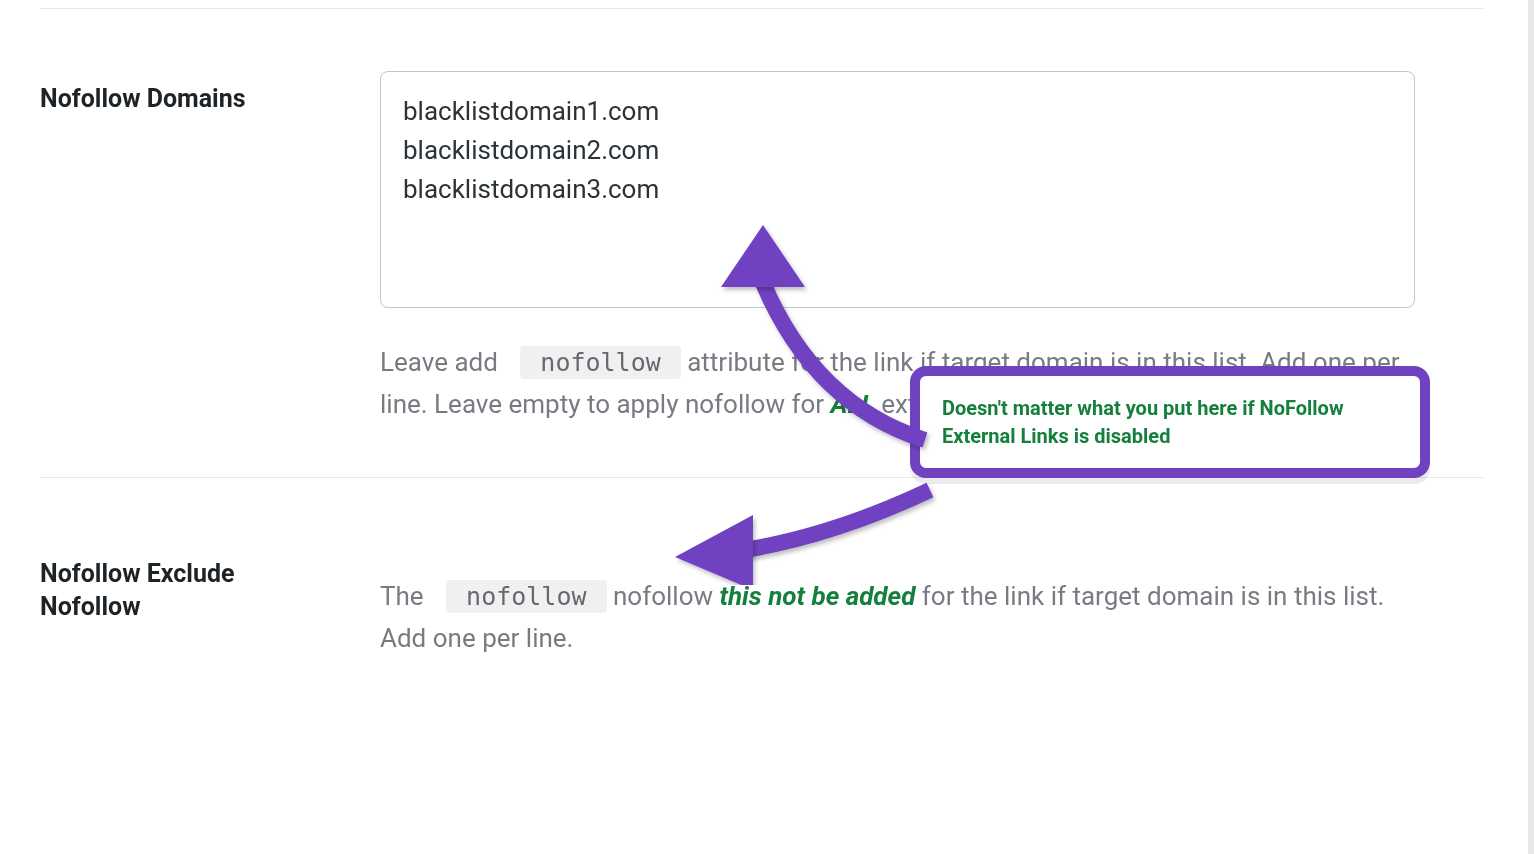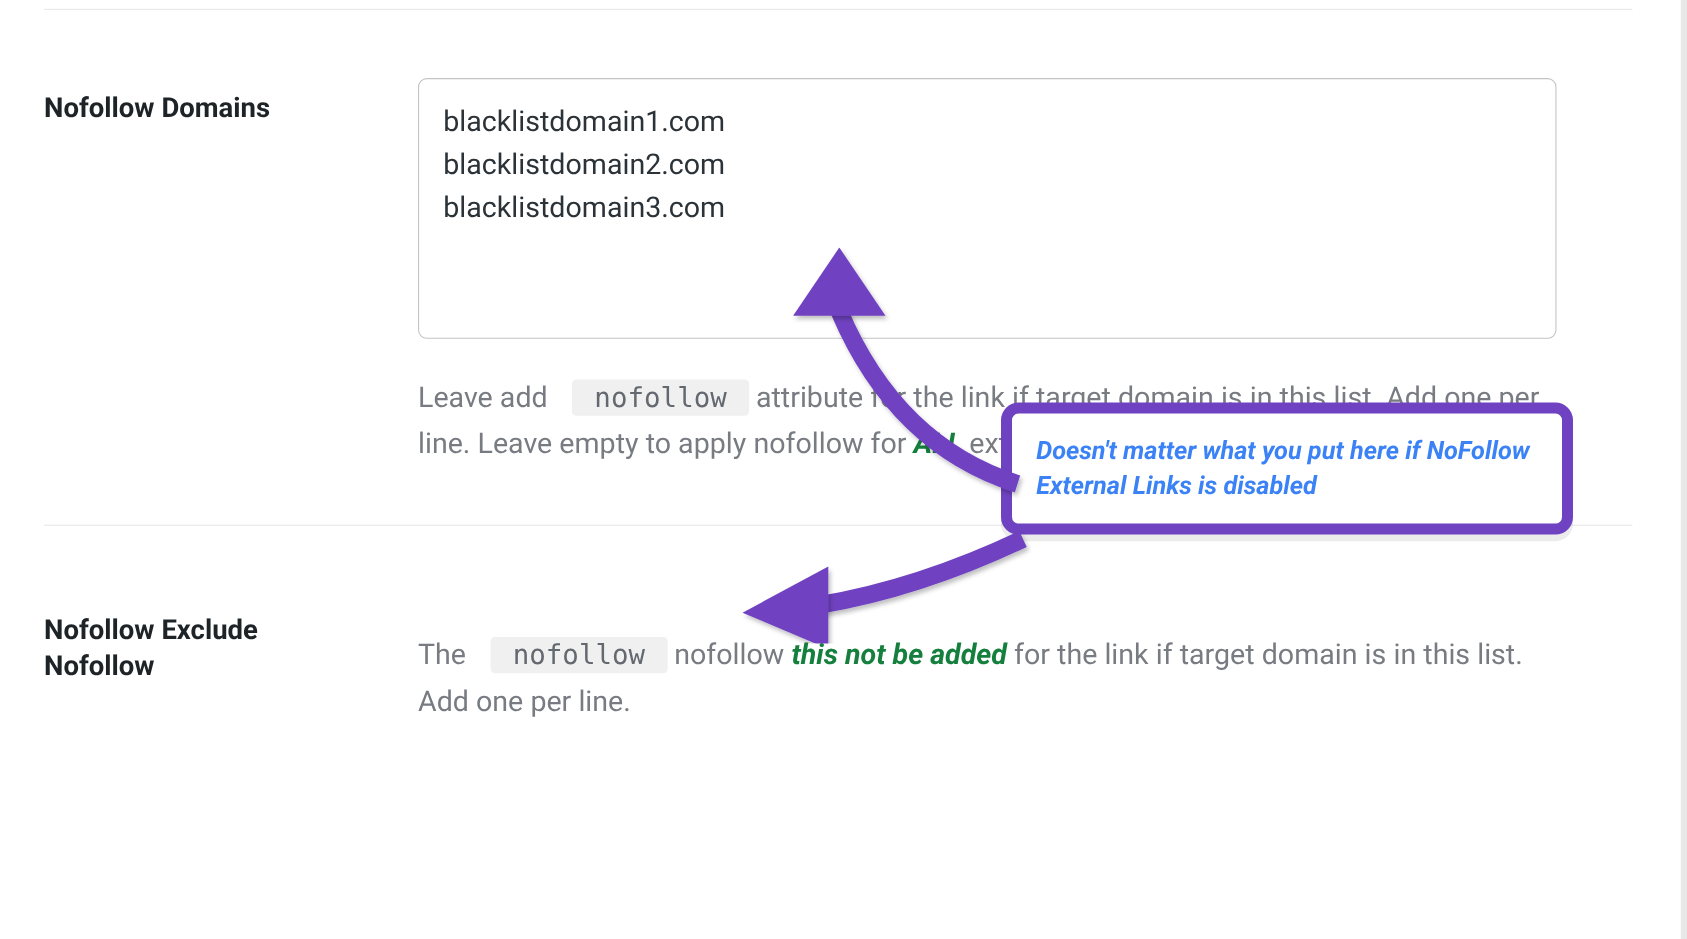--- a/index.html
+++ b/index.html
@@ -101,25 +101,24 @@
       left: 910px;
       top: 366px;
       width: 520px;
       border: 10px solid #6f42c1;
       border-radius: 16px;
       background: #fff;
       padding: 18px 22px;
       box-shadow: 0 6px 0 rgba(0,0,0,0.08);
     }
     .callout p {
-      font-size: 23px;
+      font-size: 20px;
       font-weight: 700;
-      color: #3b82f6;
+      color: #15803d;
       line-height: 1.4;
-      font-style: italic;
     }
     .arrow1, .arrow2 { position: absolute; pointer-events: none; }
     .arrow1 { left: 695px; top: 225px; width: 250px; height: 230px; }
     .arrow2 { left: 675px; top: 480px; width: 265px; height: 105px; }
   </style>
 </head>
 <body>
 
 <div class="divider divider1"></div>
 

